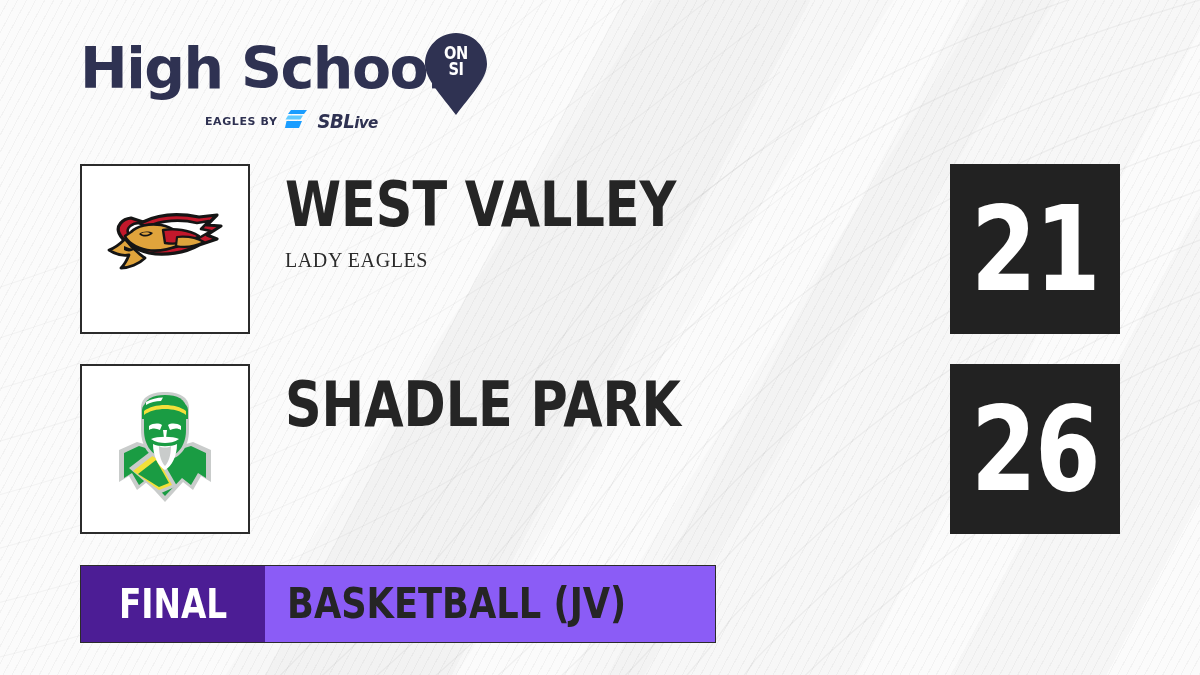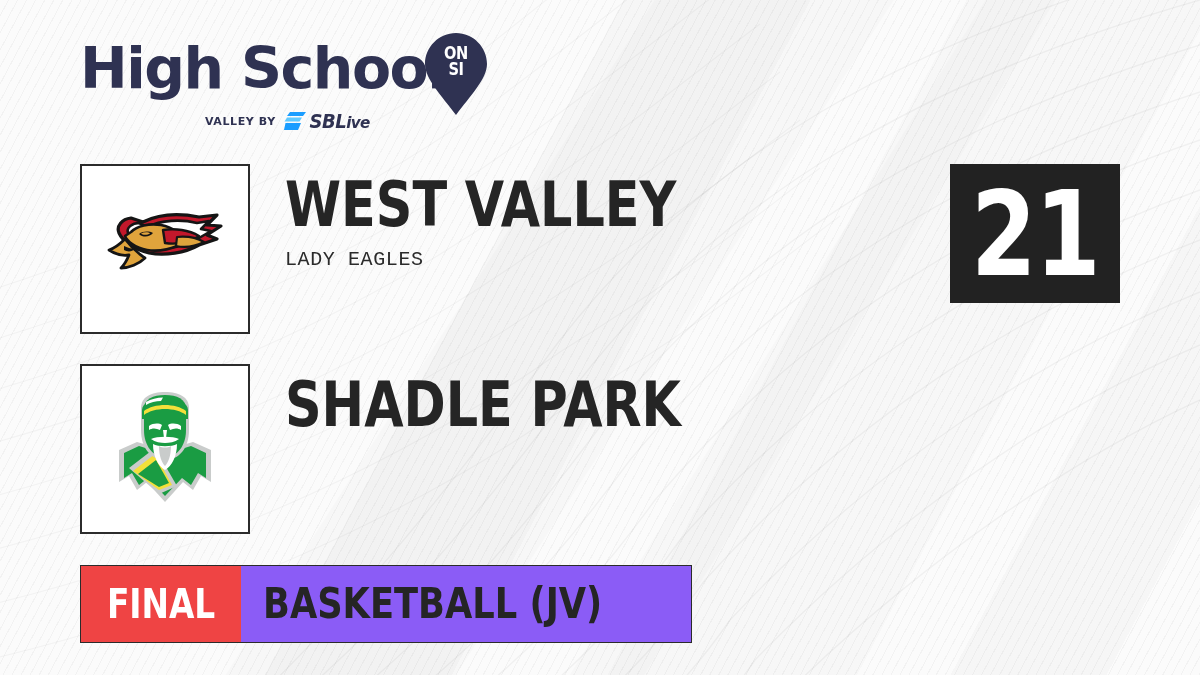--- a/index.html
+++ b/index.html
@@ -94,21 +94,21 @@
     align-items: center;
     gap: 8px;
   }
   #brand-powered .pb-label {
     font-family: "DejaVu Sans", sans-serif;
     font-weight: bold;
     font-size: 11px;
     letter-spacing: 0.6px;
     color: #2f3252;
   }
-  .sblive-lockup { display: flex; align-items: center; gap: 2px; }
+  .sblive-lockup { display: flex; gap: 9px; }
   .sblive-mark { width: 22px; height: 18px; }
   .sblive-word {
     font-family: "DejaVu Sans", sans-serif;
     font-weight: bold;
     font-style: italic;
     font-size: 19px;
     letter-spacing: -0.6px;
     color: #2f3252;
     transform: scaleX(0.95);
   }
@@ -139,35 +139,35 @@
     font-size: 62px;
     line-height: 62px;
     letter-spacing: 0px;
     color: #252525;
     white-space: nowrap;
     transform: scaleX(0.82);
     transform-origin: left center;
   }
   .team-sub {
     margin-top: 13px;
-    font-family: Liberation Mono, monospace;
+    font-family: Liberation Serif, serif;
     font-weight: normal;
     font-size: 20px;
     line-height: 22px;
     letter-spacing: 0.6px;
     color: #2b2b2b;
     white-space: nowrap;
   }
 
   
   .score-box {
     position: absolute;
     left: 950px;
     width: 170px;
-    height: 139px;
+    height: 170px;
     background: #222222;
     display: flex;
     align-items: center;
     justify-content: center;
   }
   #score-box-0 { top: 164px; }
   #score-box-1 { top: 364px; }
   .score-value {
     font-family: "DejaVu Sans", sans-serif;
     font-weight: bold;
@@ -183,25 +183,25 @@
     position: absolute;
     left: 80px;
     top: 565px;
     height: 78px;
     display: flex;
     align-items: stretch;
     border: 1px solid #2b2b2b;
     background: #ffffff;
   }
   #status-chip {
-    background: #ef4444;
+    background: #4c1d95;
     display: flex;
     align-items: center;
     justify-content: flex-start;
-    padding: 0 14px;
+    padding: 0 26px;
   }
   #status-chip .chip-text {
     font-family: "DejaVu Sans", sans-serif;
     font-weight: bold;
     font-size: 40px;
     line-height: 40px;
     color: #ffffff;
     letter-spacing: 0px;
     transform: scaleX(0.82);
   }
@@ -266,21 +266,21 @@
       <svg viewBox="0 0 64 84" width="64" height="84" xmlns="http://www.w3.org/2000/svg">
         <path d="M32 1 C15 1 1 15 1 32 C1 47 18 64 32 83 C46 64 63 47 63 32 C63 15 49 1 32 1 Z" fill="#2f3252"></path>
       </svg>
       <div class="pin-text">
         <div>ON</div>
         <div>SI</div>
       </div>
     </div>
 
     <div id="brand-powered">
-      <span class="pb-label">VALLEY BY</span>
+      <span class="pb-label">EAGLES BY</span>
       <span class="sblive-lockup">
         <svg class="sblive-mark" viewBox="0 0 22 18" xmlns="http://www.w3.org/2000/svg">
           <path d="M6 0 L22 0 L19 4 L3 4 Z" fill="#1a9dff"></path>
           <path d="M3 5.5 L18 5.5 L15.5 9.5 L0.5 9.5 Z" fill="#5fc9ff"></path>
           <path d="M1.5 11 L17 11 L14 18 L0 18 Z" fill="#1a9dff"></path>
         </svg>
         <span class="sblive-word"><span>SBL</span><span class="ive">ive</span></span>
       </span>
     </div>
   </div>
@@ -336,20 +336,23 @@
       </svg>
     </div>
     <div class="team-text">
       <div class="team-name">SHADLE PARK</div>
     </div>
   </div>
 
   <div class="score-box" id="score-box-0">
     <span class="score-value">21</span>
   </div>
+  <div class="score-box" id="score-box-1">
+    <span class="score-value">26</span>
+  </div>
 
   <div id="status-bar">
     <div id="status-chip">
       <span class="chip-text">FINAL</span>
     </div>
     <div id="status-sport">
       <span class="sport-text">BASKETBALL (JV)</span>
     </div>
   </div>
 

